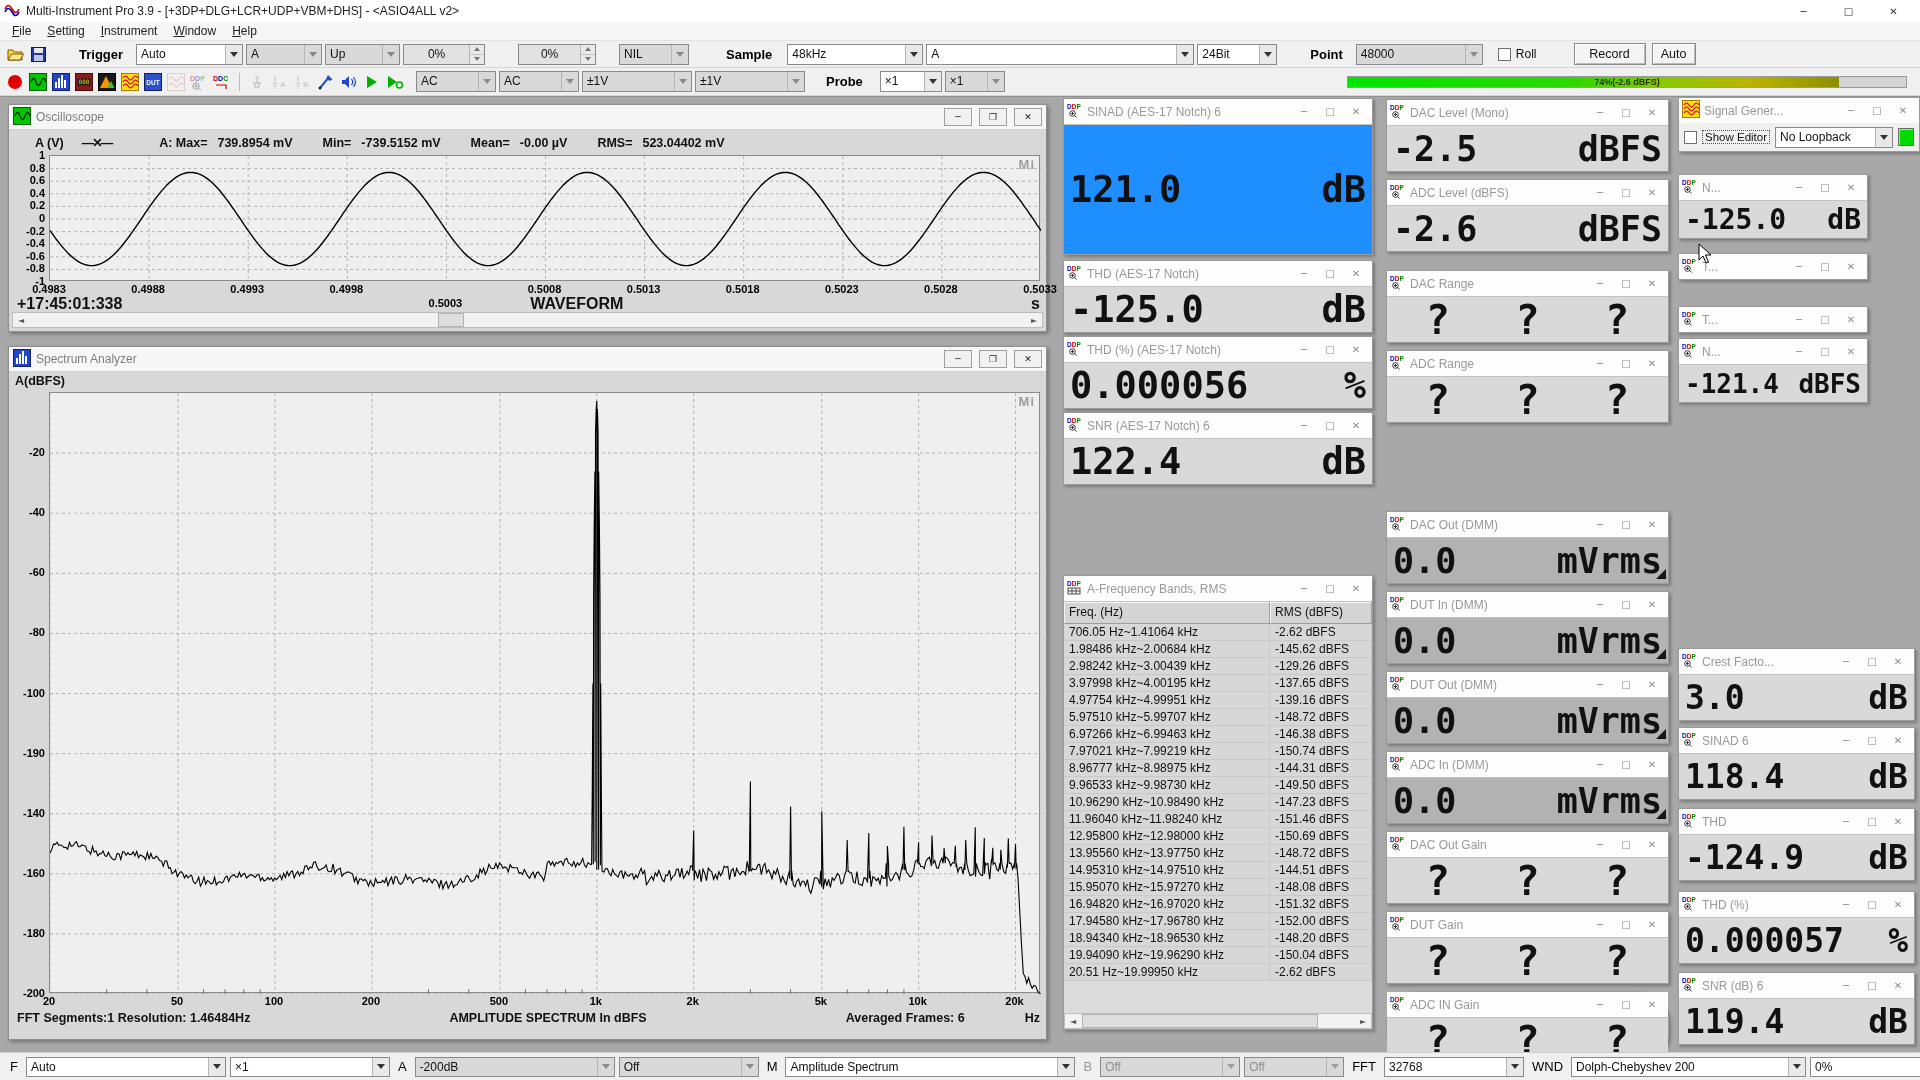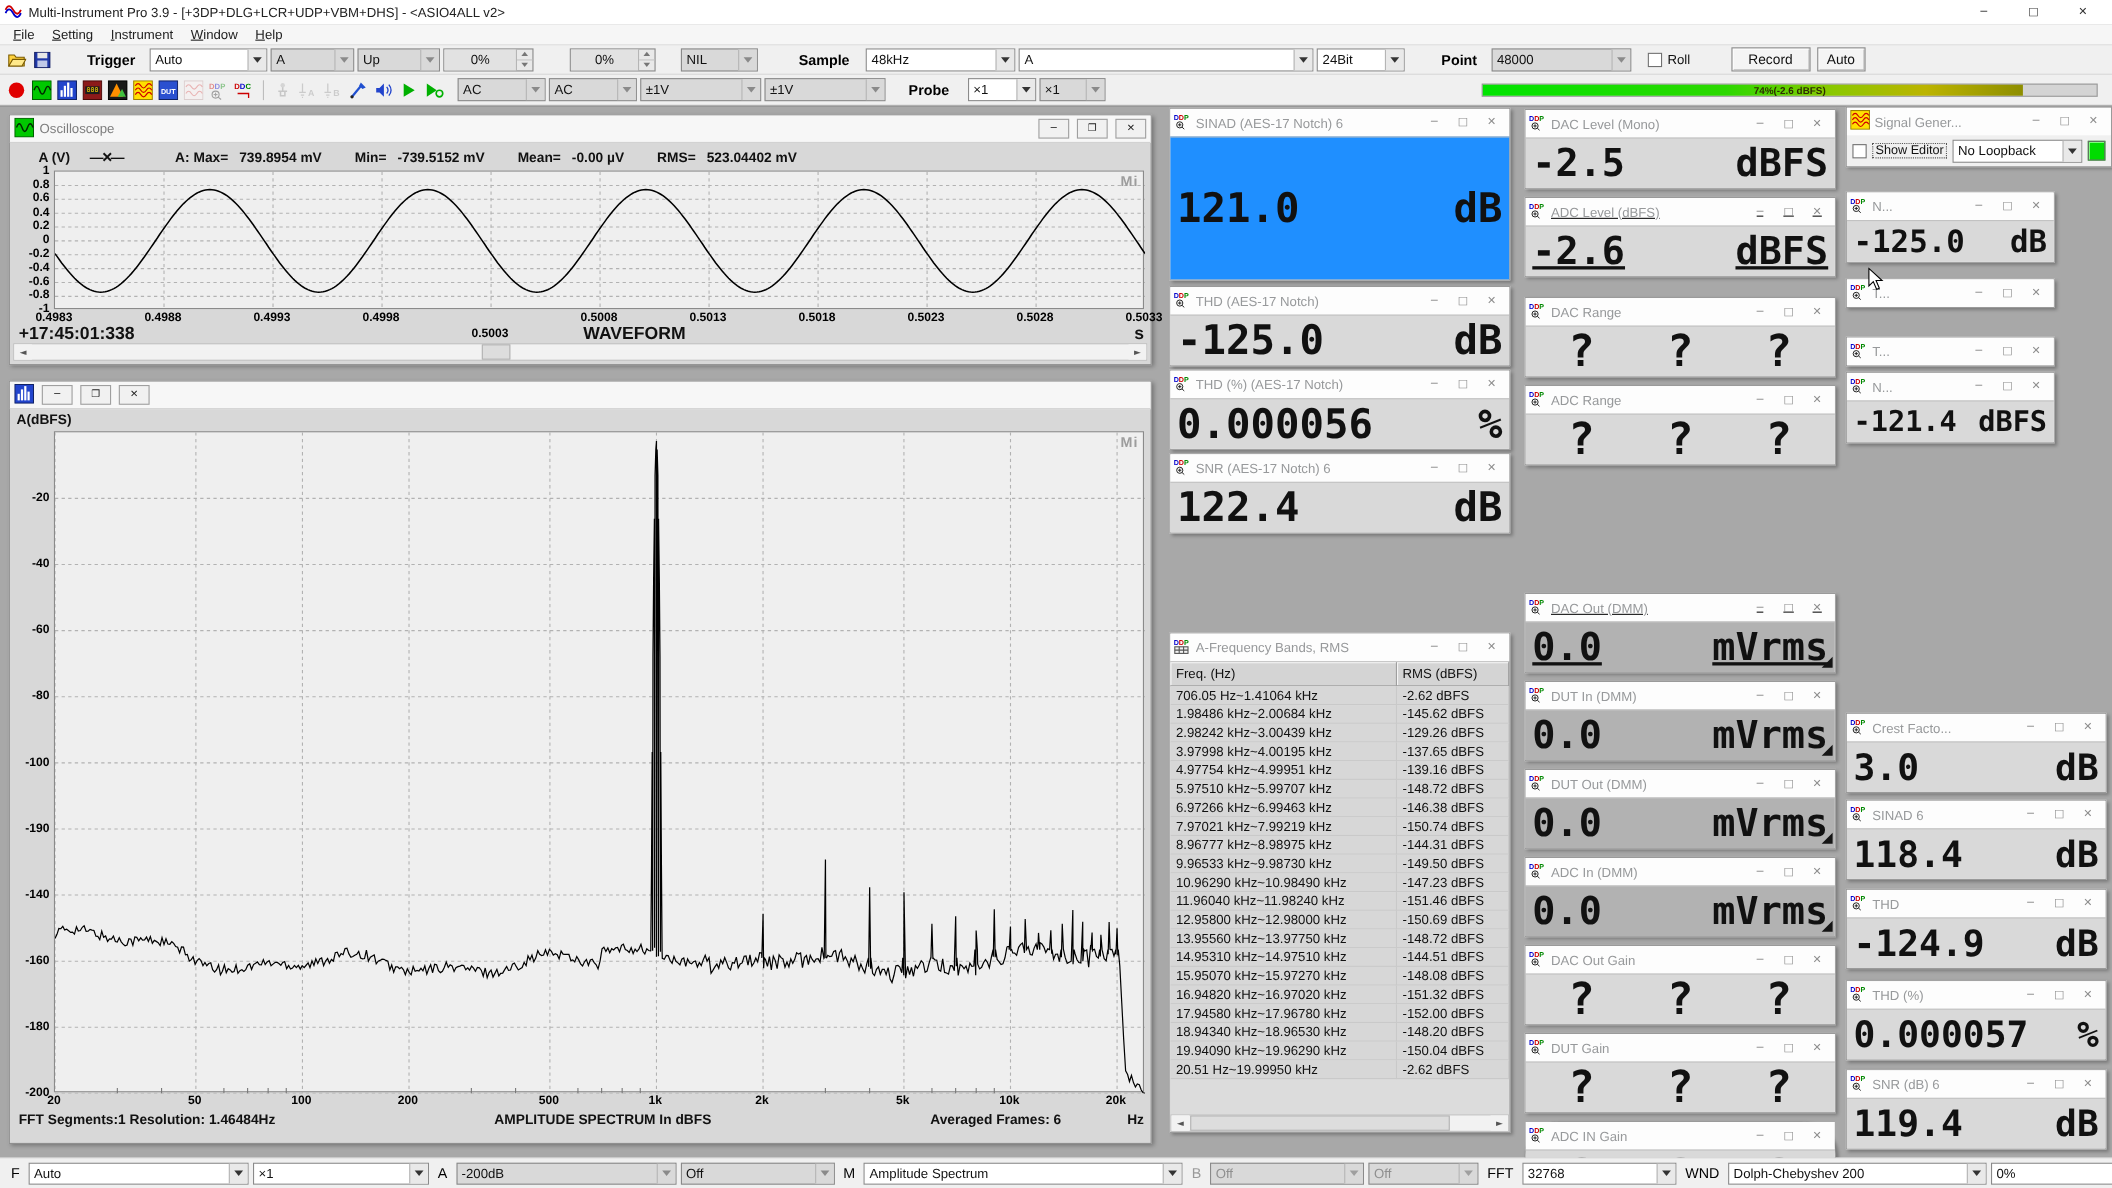--- a/index.html
+++ b/index.html
@@ -484,20 +484,21 @@
       <div class="w-title">
         <span id="spec-title-icon"><svg width="18" height="18">
               <rect x="0.5" y="0.5" width="17" height="17" fill="#2244cc" stroke="#112266"></rect>
               <g fill="#fff">
                 <rect x="3" y="9" width="2" height="6"></rect>
                 <rect x="6" y="5" width="2" height="10"></rect>
                 <rect x="9" y="2" width="2" height="13"></rect>
                 <rect x="12" y="7" width="2" height="8"></rect>
               </g>
             </svg></span>
+        <span class="w-title-text">Spectrum Analyzer</span>
         <span class="w-btn">─</span>
         <span class="w-btn">❐</span>
         <span class="w-btn">✕</span>
       </div>
       <div style="position:absolute;left:6px;top:27px;font-weight:700;font-size:12.5px">A(dBFS)</div>
       <div class="plot" id="spec-plot" style="left:40px;top:45px;width:991px;height:601px">
         <svg id="spec-svg" width="991" height="601">
             <line x1="0" y1="60.1" x2="991" y2="60.1" stroke="#b2b2b2" stroke-dasharray="3,3"></line>
             <line x1="0" y1="120.2" x2="991" y2="120.2" stroke="#b2b2b2" stroke-dasharray="3,3"></line>
             <line x1="0" y1="180.29999999999998" x2="991" y2="180.29999999999998" stroke="#b2b2b2" stroke-dasharray="3,3"></line>
@@ -777,21 +778,21 @@
               <span>─</span>
               <span>□</span>
               <span>✕</span>
             </span>
           </div>
           <div class="p-value">
             <span>-2.5</span>
             <span>dBFS</span>
           </div>
         </div>
-        <div class="panel c2" style="margin-top: 7px; text-decoration: underline;">
+        <div class="panel c2" style="margin-top: 7px;">
           <div class="p-title">
             <span><svg width="16" height="17">
                 <text x="0" y="7" font-size="6.5" font-weight="bold" font-family="sans-serif"><tspan fill="#00c">D</tspan><tspan fill="#c00">D</tspan><tspan fill="#080">P</tspan></text>
                 <circle cx="5.5" cy="11.5" r="2.8" fill="none" stroke="#222" stroke-width="0.9"></circle>
                 <path d="M5.5 10 v3 M4 11.5 h3 M7.6 13.6 l2 1.8" stroke="#222" stroke-width="0.9" fill="none"></path>
               </svg></span>
             <span class="p-title-text">ADC Level (dBFS)</span>
             <span class="p-ctl">
               <span>─</span>
               <span>□</span>
@@ -836,21 +837,21 @@
               <span>□</span>
               <span>✕</span>
             </span>
           </div>
           <div class="p-value qmarks">
             <span>?</span>
             <span>?</span>
             <span>?</span>
           </div>
         </div>
-        <div class="panel c2" style="margin-top: 116px; text-decoration: underline;">
+        <div class="panel c2" style="margin-top: 88px;">
           <div class="p-title">
             <span><svg width="16" height="17">
                 <text x="0" y="7" font-size="6.5" font-weight="bold" font-family="sans-serif"><tspan fill="#00c">D</tspan><tspan fill="#c00">D</tspan><tspan fill="#080">P</tspan></text>
                 <circle cx="5.5" cy="11.5" r="2.8" fill="none" stroke="#222" stroke-width="0.9"></circle>
                 <path d="M5.5 10 v3 M4 11.5 h3 M7.6 13.6 l2 1.8" stroke="#222" stroke-width="0.9" fill="none"></path>
               </svg></span>
             <span class="p-title-text">DAC Out (DMM)</span>
             <span class="p-ctl">
               <span>─</span>
               <span>□</span>

